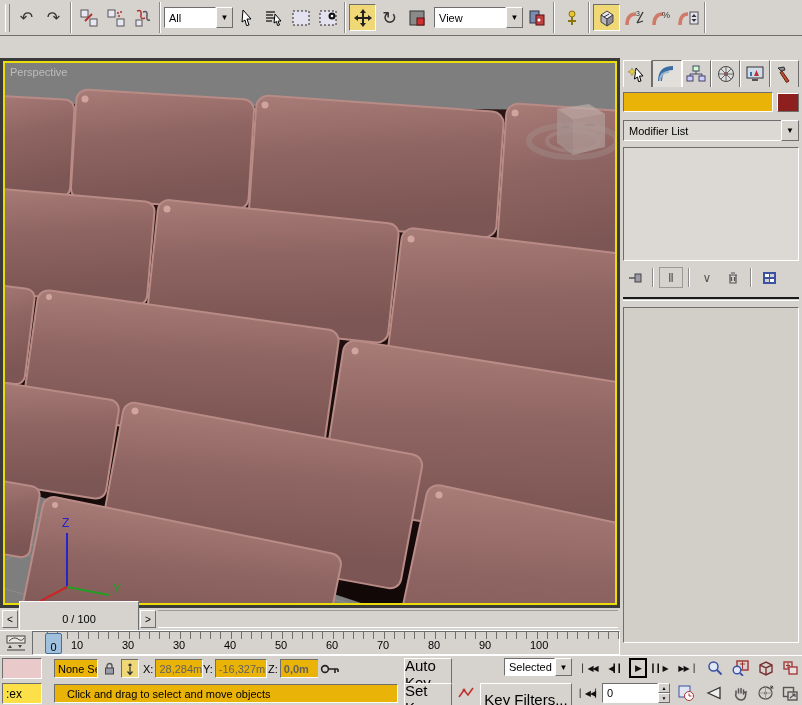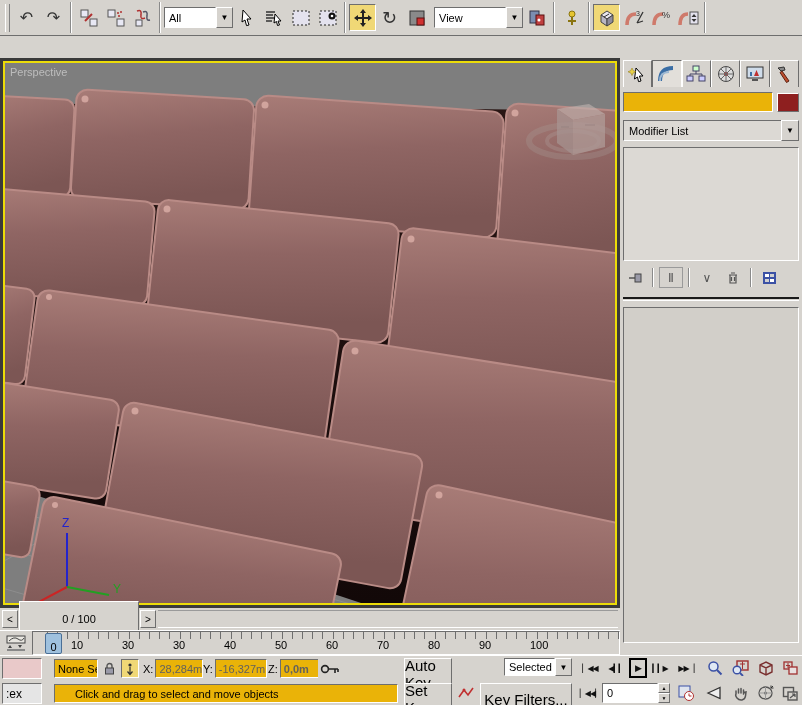--- a/index.html
+++ b/index.html
@@ -67,21 +67,21 @@
   .framemarker { position:absolute; top:1px; left:12px; width:17px; height:21px; background:#9fc1de; border:1px solid #4a6f96; border-radius:2px; display:flex; align-items:flex-end; justify-content:center; font-size:11px; }
 
   
   .statusbar { position:absolute; top:655px; left:0; width:802px; height:50px; background:#d6d3ce; border-top:1px solid #fff; }
   .listener-pink { position:absolute; left:2px; top:2px; width:40px; height:21px; background:#e9c9c9; }
   .listener-white { position:absolute; left:2px; top:27px; width:40px; height:21px; background:#fff; font-size:12px; display:flex; align-items:center; padding-left:3px; }
   .selfield { position:absolute; left:54px; top:3px; width:44px; height:19px; display:flex; align-items:center; padding-left:3px; font-size:11px; white-space:nowrap; overflow:hidden; }
   .coord { display:flex; align-items:center; position:absolute; top:3px; height:19px; }
   .coordlabel { font-size:11px; margin-right:2px; }
   .coordfield { height:19px; display:flex; align-items:center; padding-left:3px; color:#62615e; font-size:11px; }
-  .prompt { position:absolute; left:54px; top:28px; width:344px; height:19px; display:flex; align-items:center; padding-left:20px; font-size:11px; }
+  .prompt { position:absolute; left:54px; top:28px; width:344px; height:19px; display:flex; align-items:center; padding-left:12px; font-size:11px; }
   .akbtn { position:absolute; width:48px; height:32px; display:flex; align-items:center; justify-content:center; font-size:15px; }
   .anim-combo { position:absolute; left:456px; top:2px; width:116px; height:18px; display:flex;padding-left:48px; }
   .anim-combo .field { flex:1; background:#fff; border:1px solid; border-color:#6e6e6e #fff #fff #6e6e6e; display:flex; align-items:center; padding-left:4px; }
   .anim-combo .arrow { width:17px; display:flex; align-items:center; justify-content:center; font-size:8px; }
   .pbtn { position:absolute; top:2px; height:20px; display:flex; align-items:center; justify-content:center; font-size:8px; letter-spacing:-1px; color:#111; }
   .pbtn2 { top:27px; }
   .playbtn { border:2px solid #000 !important; }
   .framefield { position:absolute; left:602px; top:27px; width:56px; height:20px; background:#fff; display:flex; align-items:center; padding-left:4px; border:1px solid; border-color:#6e6e6e #fff #fff #6e6e6e; font-size:11px; }
   .spinner { position:absolute; left:658px; top:27px; width:12px; height:20px; display:flex; flex-direction:column; }
   .spinner div { flex:1; display:flex; align-items:center; justify-content:center; font-size:5px; }
@@ -428,21 +428,21 @@
           <div class="num">80</div>
           <div class="num">90</div>
           <div class="num">100</div>
         </div>
       <div class="framemarker">0</div>
     </div>
   </div>
 
   <div class="statusbar">
     <div class="listener-pink sunken" style="background:#e9c9c9;"></div>
-    <div class="listener-white sunken" style="background:#e5e5e5;">:ex</div>
+    <div class="listener-white sunken" style="background:#fde047;">:ex</div>
 
     <div class="selfield sunken">None Se</div>
     <div class="ibtn" style="left:101px;top:3px;width:16px;height:19px;">
       <svg width="11" height="13">
           <path d="M3 6 V4 a2.5 2.5 0 0 1 5 0 V6" stroke="#555" fill="none" stroke-width="1.4"></path>
           <rect x="1.5" y="6" width="8" height="6" fill="#9a9aa8" stroke="#444"></rect>
         </svg>
     </div>
     <div class="ibtn" style="left:121px;top:3px;width:18px;height:19px;background:#f0d876;border:1px solid;border-color:#6e6e6e #fff #fff #6e6e6e;">
       <svg width="10" height="14">

